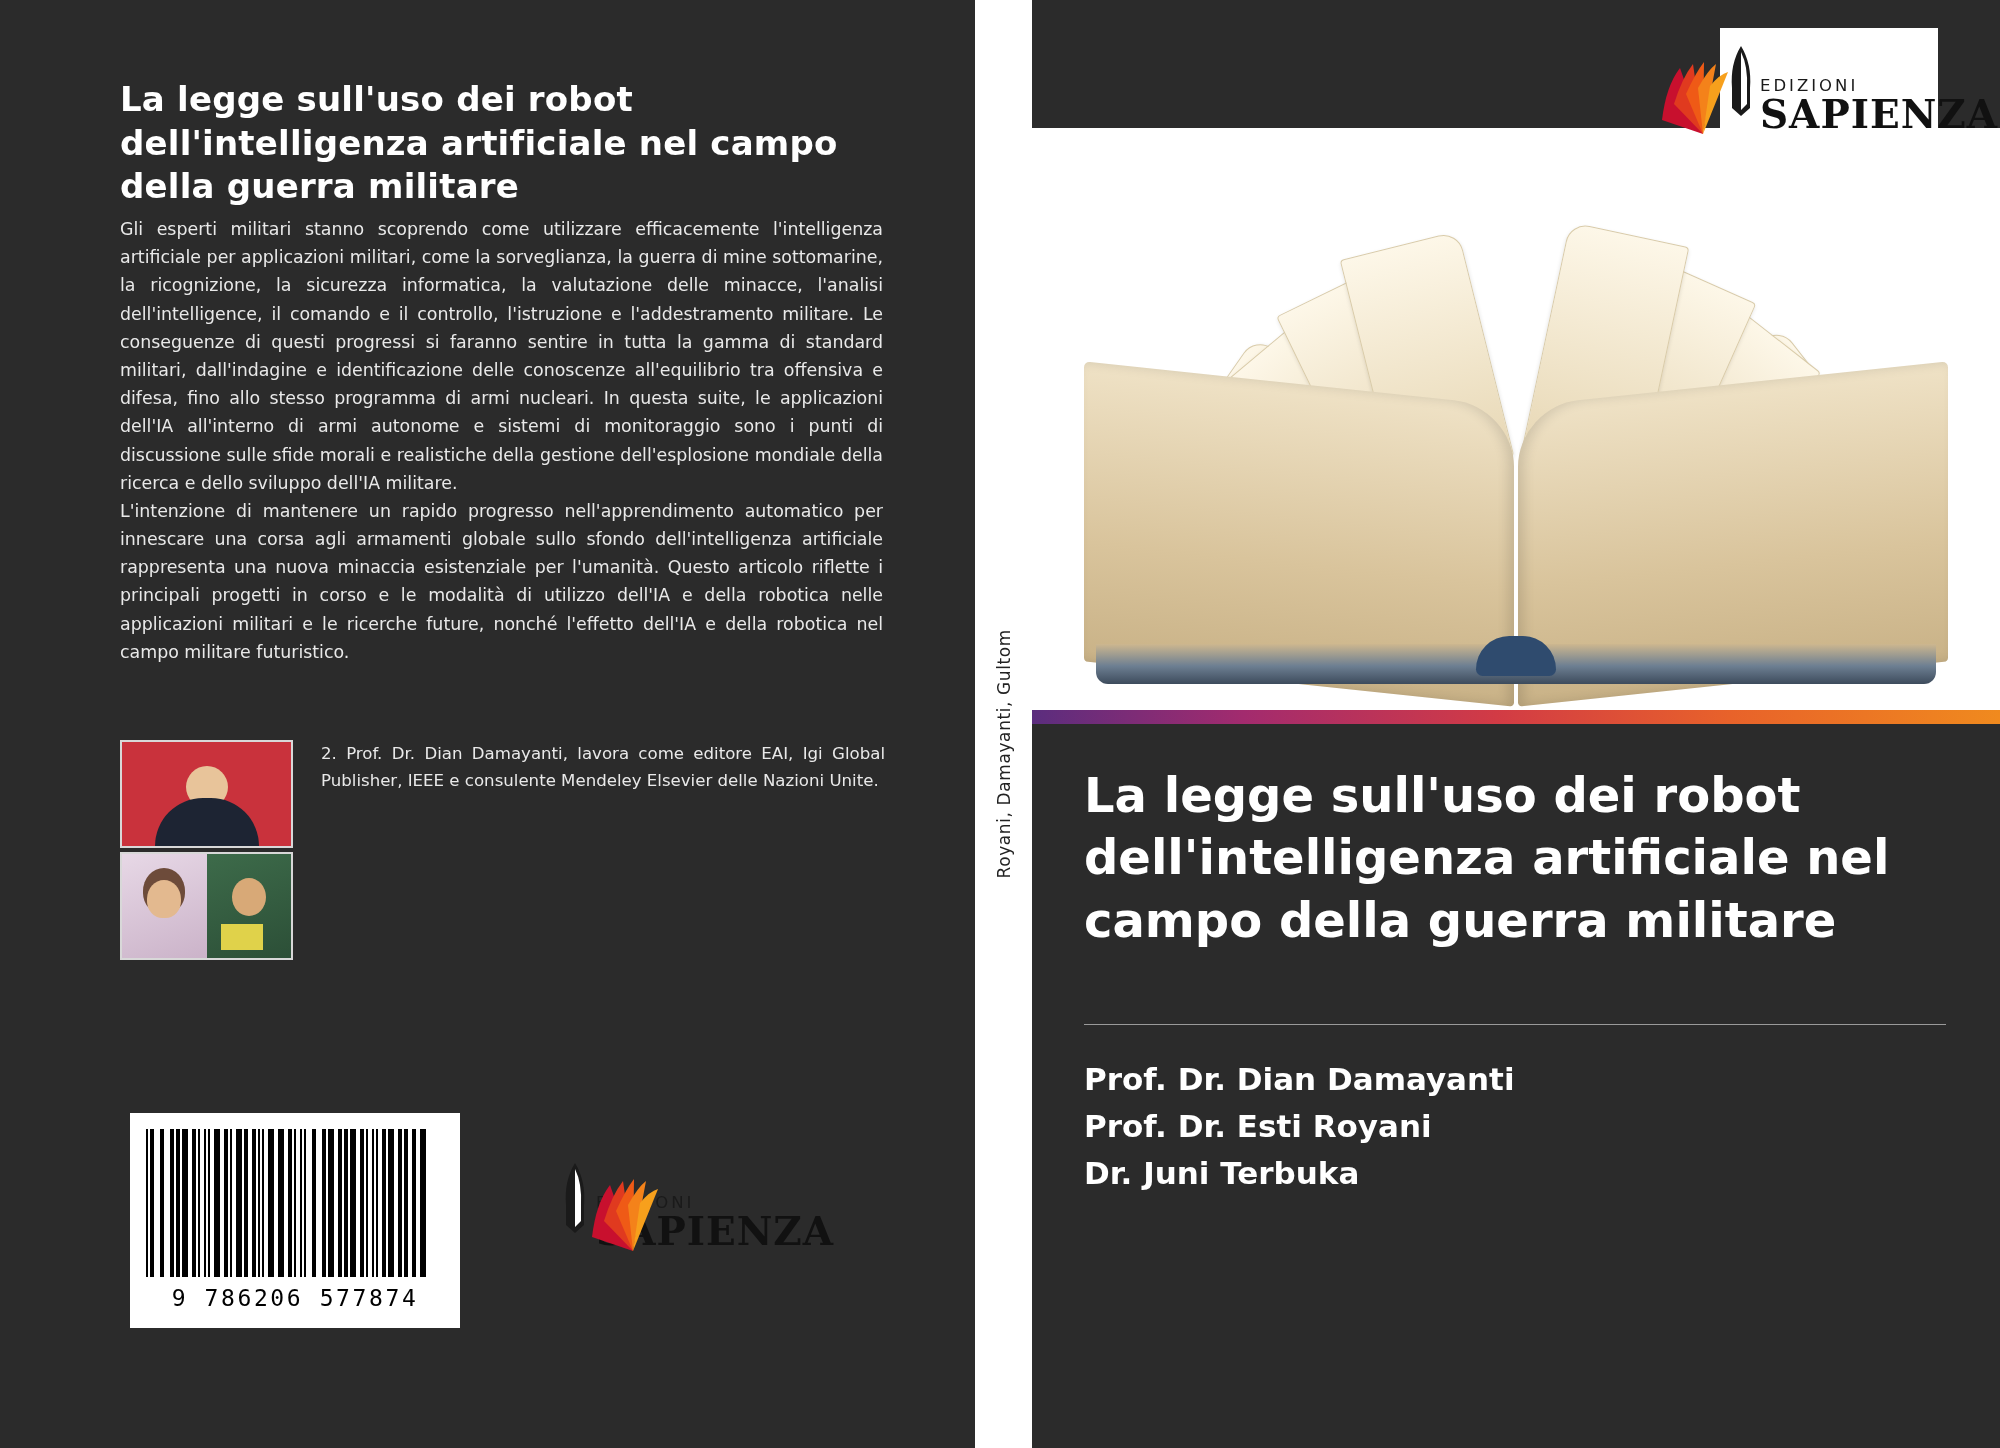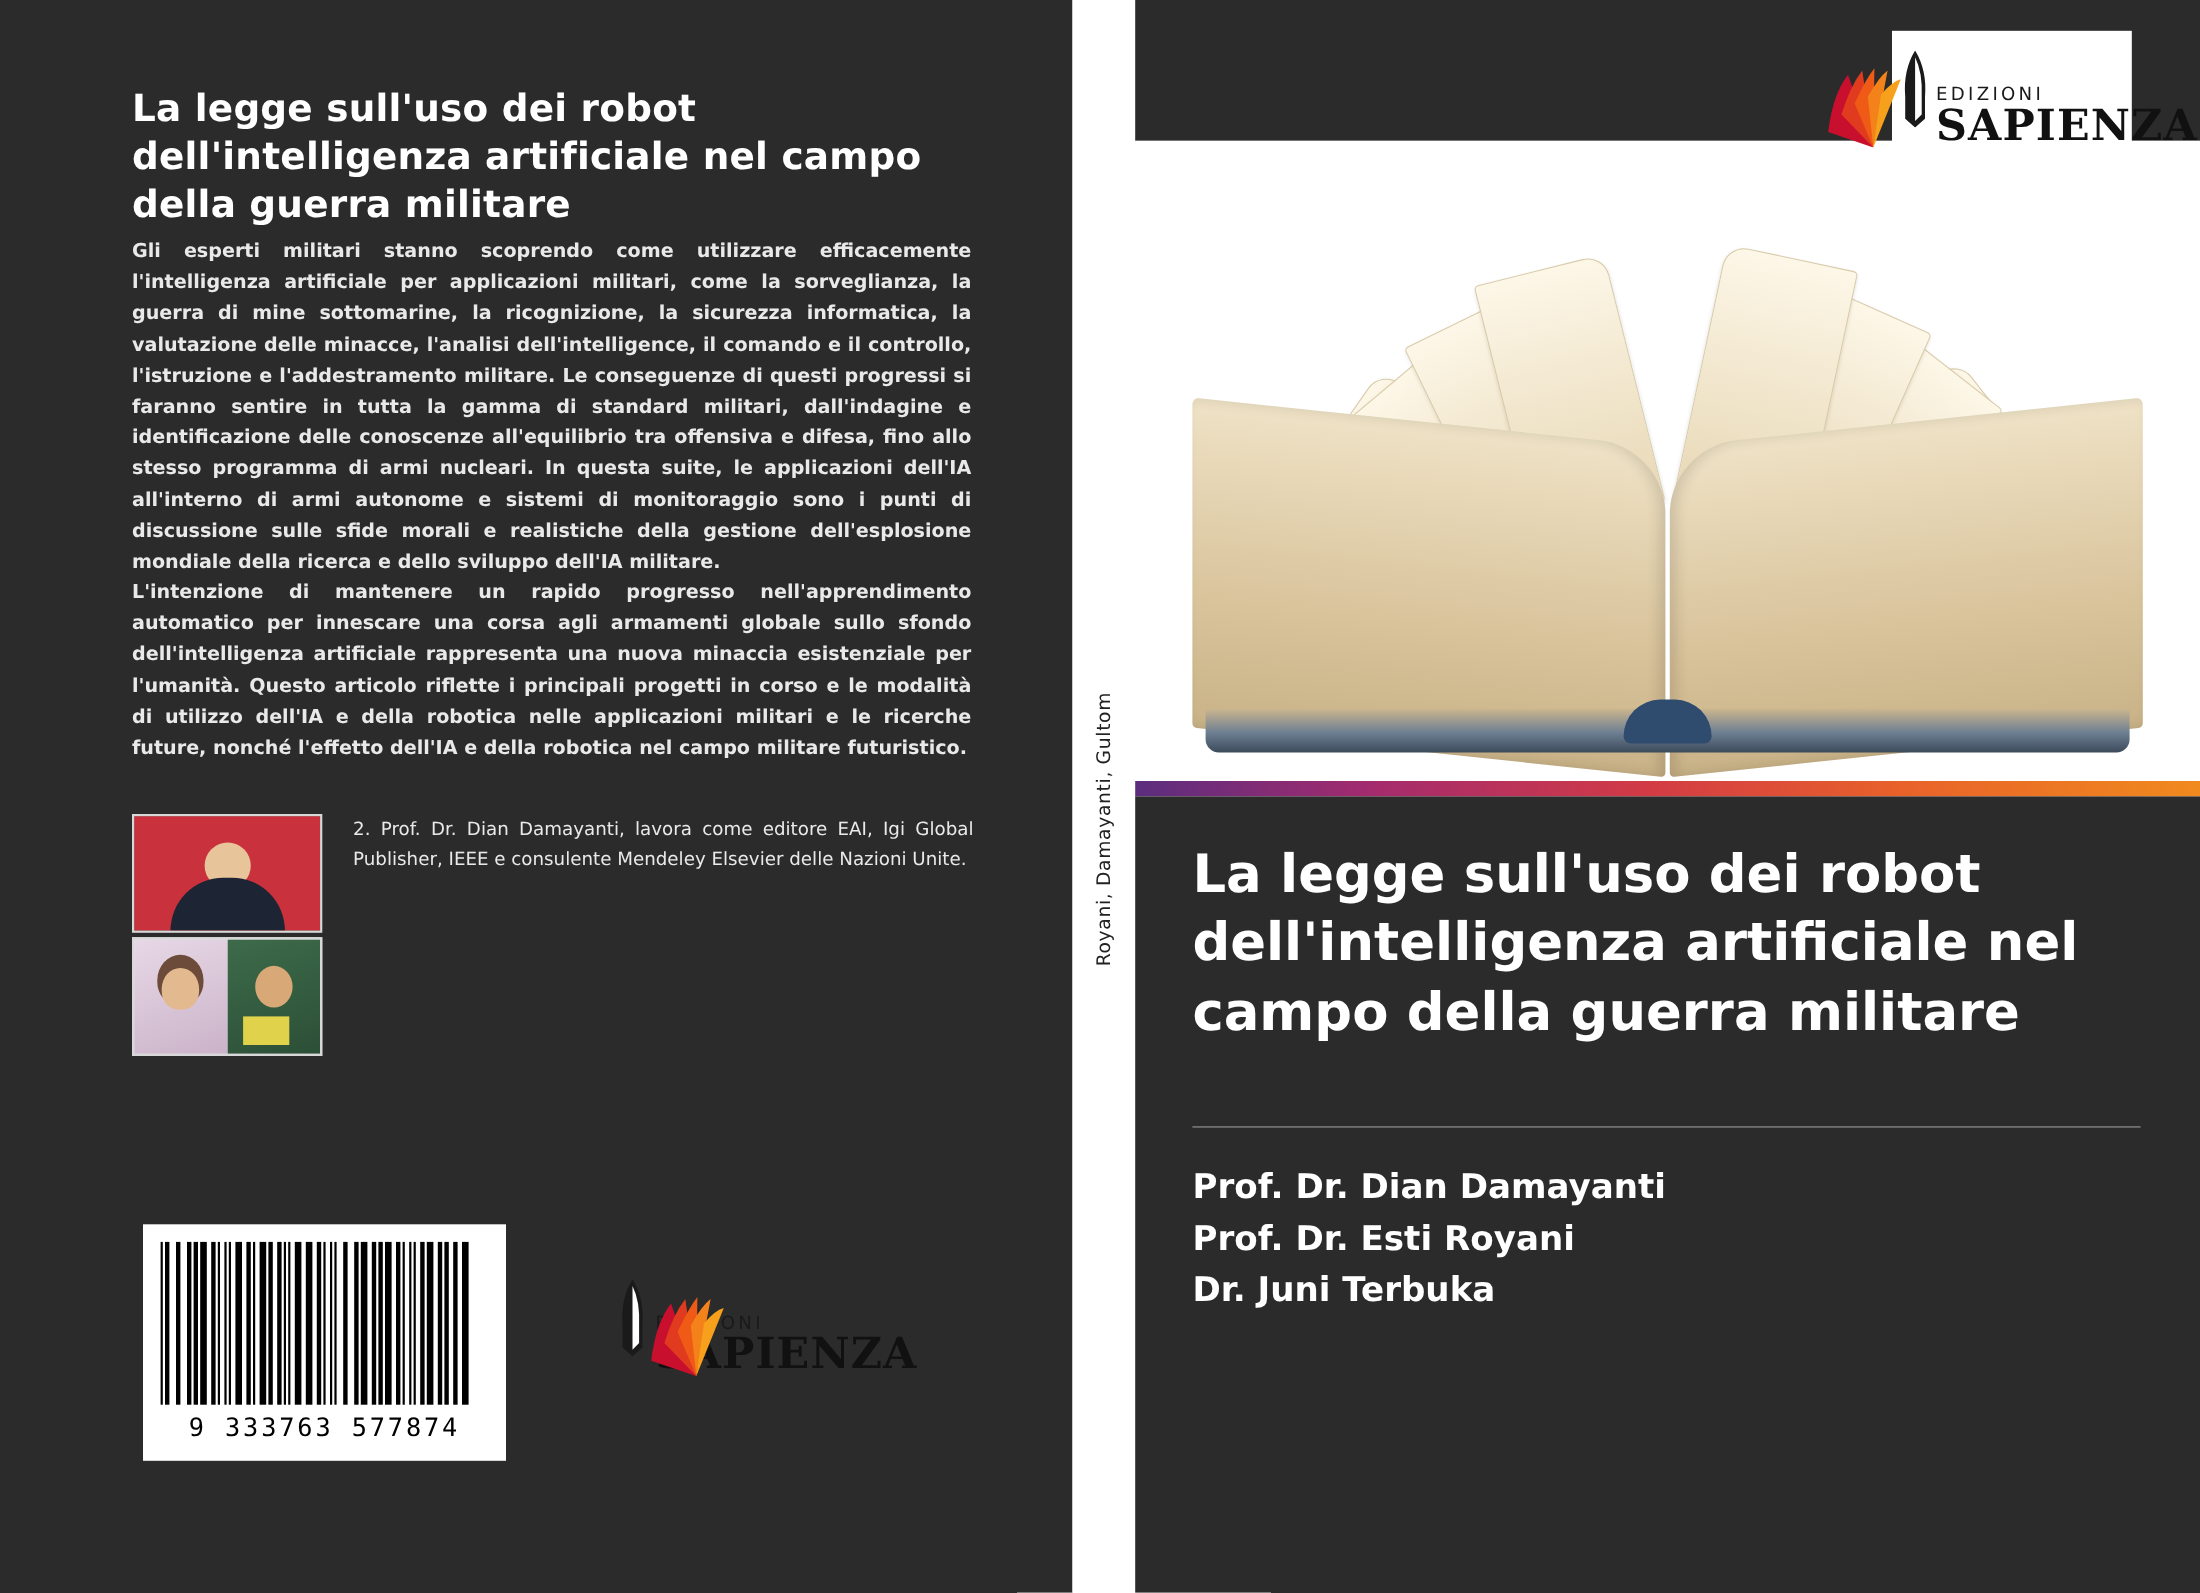--- a/index.html
+++ b/index.html
@@ -45,21 +45,20 @@
     left: 120px;
     top: 215px;
     width: 763px;
     color: #e9e9e9;
     font-size: 17.4px;
     line-height: 1.62;
     text-align: justify;
   }
   .back-blurb p {
     margin: 0 0 0 0;
-    font-weight: bold;
   }
   .authors-block {
     position: absolute;
     left: 120px;
     top: 740px;
     width: 765px;
     display: flex;
     gap: 28px;
   }
   .author-photos {
@@ -491,21 +490,21 @@
           <span style="display:block;width:4px"></span>
           <i style="width:4px"></i>
           <span style="display:block;width:2px"></span>
           <i style="width:4px"></i>
           <span style="display:block;width:4px"></span>
           <i style="width:4px"></i>
           <span style="display:block;width:4px"></span>
           <i style="width:6px"></i>
           <span style="display:block;width:2px"></span>
         </div>
-      <div class="barcode-num">9 333763 577874</div>
+      <div class="barcode-num">9 786206 577874</div>
     </div>
 
     <div class="back-logo">
       <div class="row" style="display:flex;align-items:flex-end;gap:6px;">
         <div class="logo-mark">
           <svg class="logo-fan" viewBox="0 0 86 78">
             <path d="M43 78 L2 64 Q6 30 20 12 L43 78 Z" fill="#c8102e"></path>
             <path d="M43 78 L14 48 Q22 22 33 8 L43 78 Z" fill="#e03a1f"></path>
             <path d="M43 78 L26 38 Q36 16 44 6 L43 78 Z" fill="#ef5a16"></path>
             <path d="M43 78 L38 32 Q48 14 56 8 L43 78 Z" fill="#f4821a"></path>

